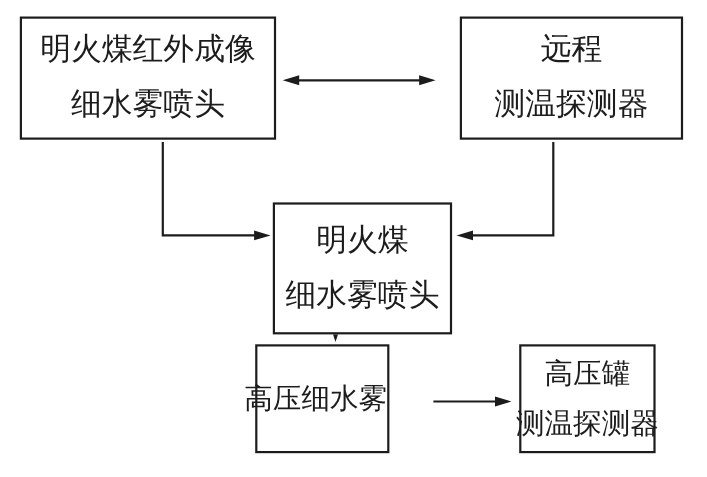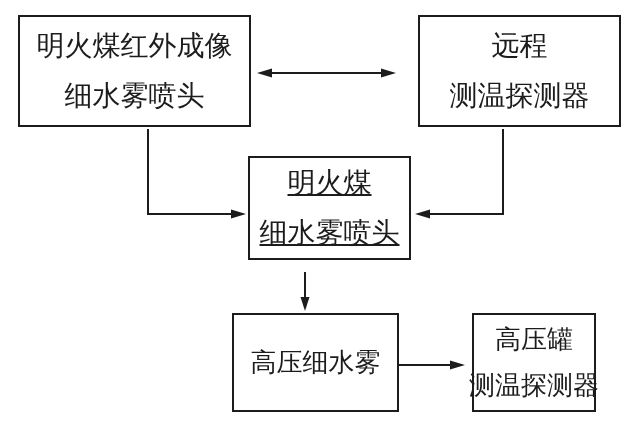--- a/index.html
+++ b/index.html
@@ -42,22 +42,22 @@
   .node-large .line {
     font-size: 28px;
     line-height: 50px;
   }
   .node-small .line {
     font-size: 26px;
     line-height: 46px;
   }
   #box-detector { left: 18px;  top: 15px;  width: 233px; height: 112px; }
   #box-remote   { left: 418px; top: 15px;  width: 203px; height: 112px; }
-  #box-alarm    { left: 248px; top: 156px; width: 163px; height: 104px; text-decoration: underline; }
-  #box-mist     { left: 232px; top: 313px; width: 167px; height: 99px; }
+  #box-alarm    { left: 248px; top: 184px; width: 163px; height: 120px; }
+  #box-mist     { left: 232px; top: 313px; width: 122px; height: 99px; align-items: flex-end; }
   #box-nozzle   { left: 472px; top: 313px; width: 124px; height: 99px; }
 </style>
 </head>
 <body>
 
 <div class="canvas">
 
   <svg class="arrow-layer" viewBox="0 0 643 434" xmlns="http://www.w3.org/2000/svg">
     <g stroke="#1c1c1c" stroke-width="2" fill="#1c1c1c">
 

